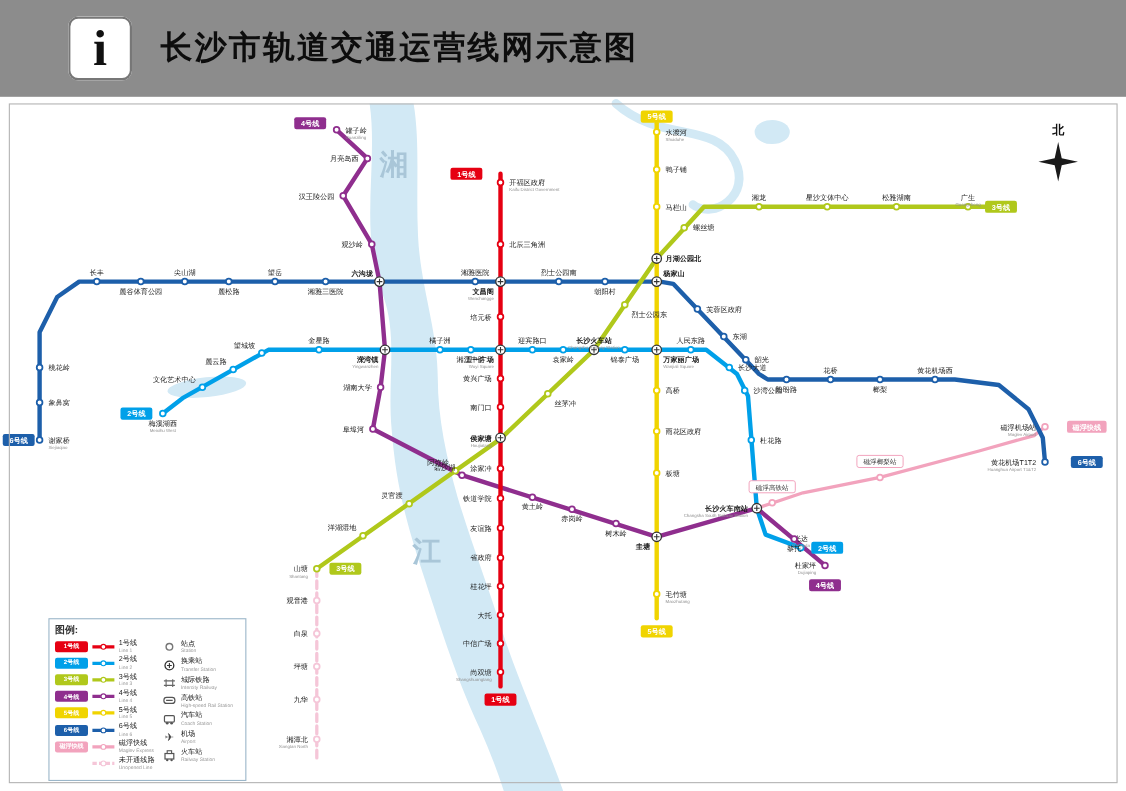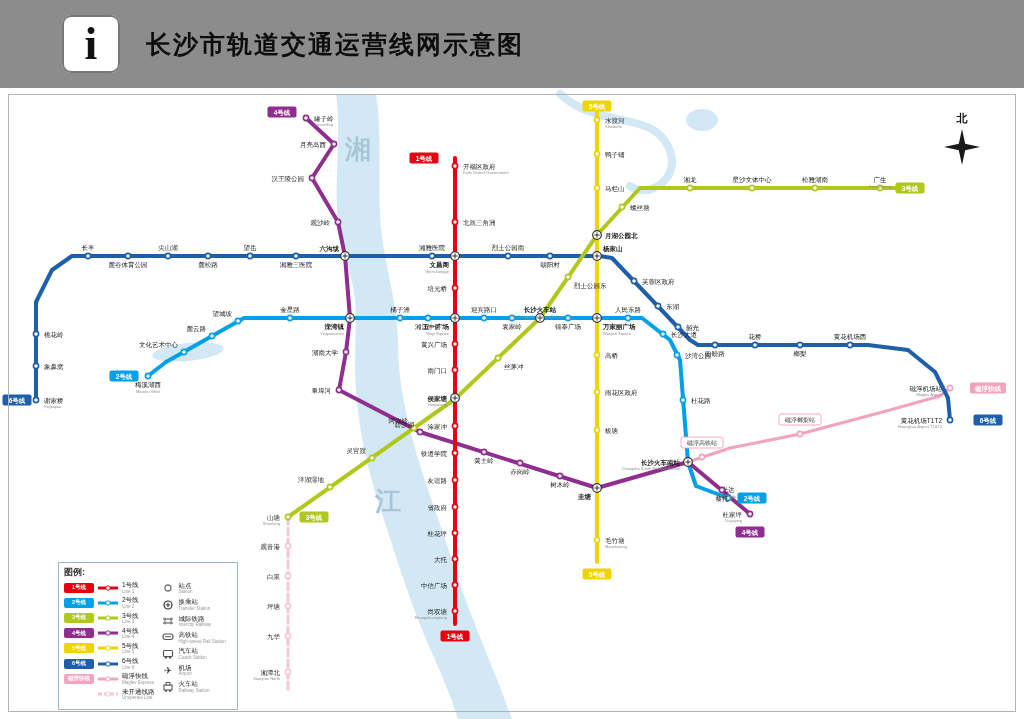--- a/index.html
+++ b/index.html
@@ -2,24 +2,24 @@
 <html><head>
 <meta charset="utf-8">
 <style>
   html,body{margin:0;padding:0;background:#ffffff;font-family:"Liberation Sans","DejaVu Sans",sans-serif;}
   #stage{position:relative;width:1024px;height:719px;overflow:hidden;background:#fff;}
   #map-svg{position:absolute;left:0;top:0;}
   #header{position:absolute;left:0;top:0;width:1024px;height:88px;background:#8c8c8c;display:flex;align-items:center;}
   #info-tile{width:58px;height:58px;background:#ffffff;border-radius:9px;margin-left:62px;display:flex;align-items:center;justify-content:center;box-shadow:0 0 0 2px #777 inset;}
   #info-tile span{font-family:"Liberation Serif","DejaVu Serif",serif;font-weight:bold;font-size:46px;line-height:0.9;color:#111;}
   #titles{margin-left:26px;}
-  #title-cn{font-size:25px;font-weight:bold;color:#0d0d0d;letter-spacing:2px;}
+  #title-cn{font-size:29px;font-weight:bold;color:#0d0d0d;letter-spacing:2px;}
   #title-en{font-size:18px;font-weight:bold;color:#161616;margin-top:3px;}
   #map-frame{position:absolute;left:8px;top:94px;width:1006px;height:616px;border:1px solid #b3b3b3;pointer-events:none;}
-  #legend{position:absolute;left:58px;top:562px;width:180px;height:148px;border:1px solid #9bb6c9;background:#ffffff;padding:3px 5px;box-sizing:border-box;}
+  #legend{position:absolute;left:44px;top:562px;width:180px;height:148px;border:1px solid #9bb6c9;background:#ffffff;padding:3px 5px;box-sizing:border-box;}
   #legend-title{font-size:9px;font-weight:bold;color:#333;margin-bottom:1px;}
   #legend-cols{display:flex;gap:7px;}
   .lrow{display:flex;align-items:center;height:15.2px;gap:3px;}
   .lbadge{width:30px;height:10px;border-radius:2px;color:#fff;font-size:5.5px;font-weight:bold;display:flex;align-items:center;justify-content:center;flex:none;}
   .slab{font-size:6.5px;color:#222;line-height:1.15;}
   .slab .en{font-size:4.5px;color:#999;}
   .srow{display:flex;align-items:center;height:16.4px;gap:5px;}
   svg text{font-family:"Liberation Sans","DejaVu Sans",sans-serif;}
 </style>
 </head>

